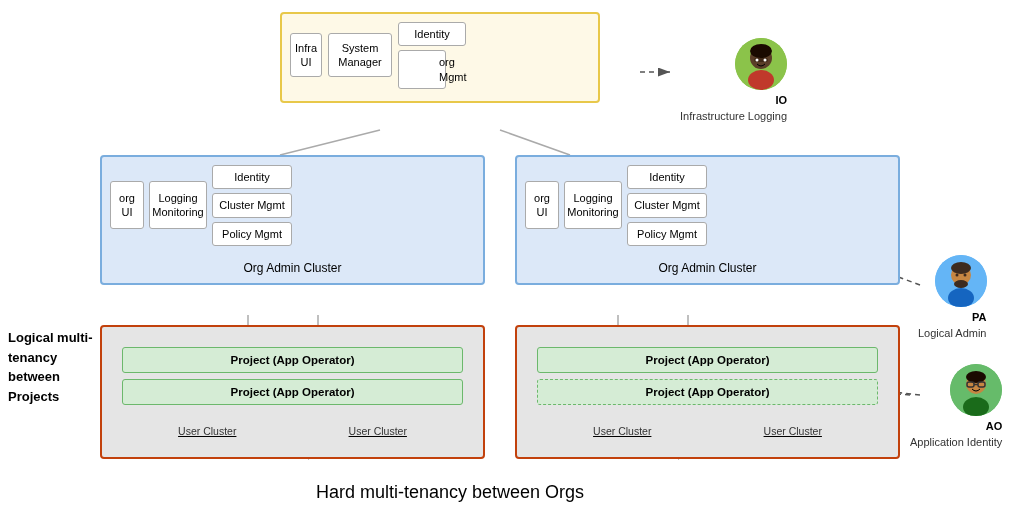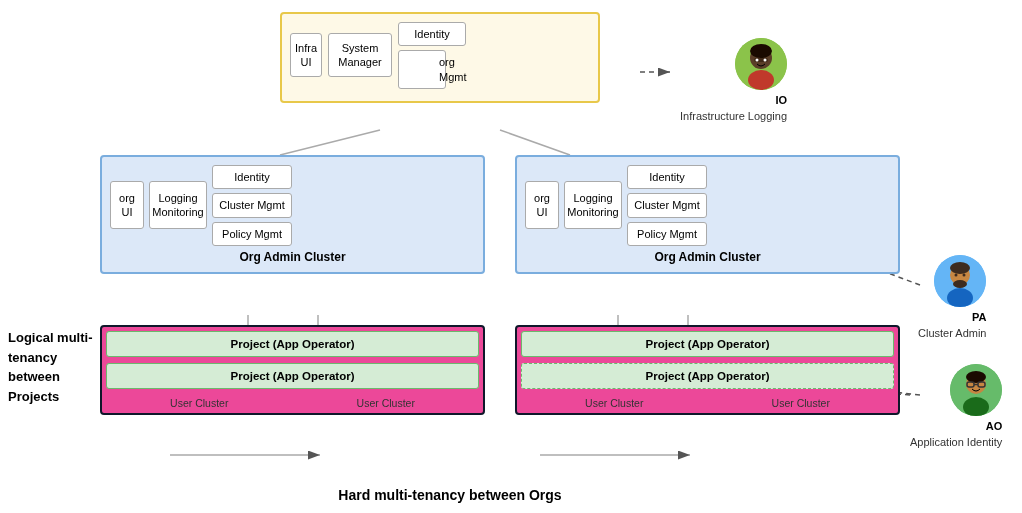--- a/index.html
+++ b/index.html
@@ -67,55 +67,56 @@
       padding: 8px;
     }
     .org-cluster-inner {
       display: flex;
       align-items: center;
       gap: 5px;
       margin-bottom: 4px;
     }
     .org-cluster-label {
       font-size: 12px;
-      font-weight: bold;
-      text-align: center;
-      margin-top: 4px;
+      font-weight: normal;
+      text-align: center;
+      margin-top: 15px;
     }
 
     
     .user-row {
       position: absolute;
       top: 325px;
       left: 100px;
       width: 800px;
       display: flex;
       gap: 30px;
     }
     .user-cluster-group {
       flex: 1;
-      background: #ec4899;
-      border: 2px solid #0f172a;
+      background: #e5e5e5;
+      border: 2px solid #c2410c;
       border-radius: 4px;
-      padding: 4px;
+      padding: 20px;
     }
     .project-box {
       background: #d5ecd5;
       border: 1.5px solid #6cb86c;
       border-radius: 3px;
       padding: 6px 10px;
       font-size: 11.5px;
       font-weight: bold;
       text-align: center;
       margin-bottom: 6px;
     }
     .user-cluster-labels {
       display: flex;
       justify-content: space-around;
-      margin-top: 8px;
+      margin-top: 20px;
+      text-decoration: underline;
     }
     .user-cluster-label {
       font-size: 10.5px;
       color: #333;
     }
 
     
     .persona {
       position: absolute;
       display: flex;
@@ -167,22 +168,22 @@
       margin-top: 8px;
     }
 
     
     .bottom-label {
       position: absolute;
       bottom: 10px;
       left: 0;
       width: 900px;
       text-align: center;
-      font-size: 14px;
-      font-weight: bold;
+      font-size: 18px;
+      font-weight: normal;
     }
 
     
     .mgmt-group {
       display: flex;
       flex-direction: column;
       gap: 4px;
     }
   </style>
 </head>
@@ -312,21 +313,21 @@
 
       <ellipse cx="26" cy="29" rx="7" ry="4" fill="#3d2b1f"></ellipse>
 
       <ellipse cx="26" cy="43" rx="13" ry="10" fill="#1565c0"></ellipse>
 
       <circle cx="22" cy="20" r="1.5" fill="#3d2b1f"></circle>
       <circle cx="30" cy="20" r="1.5" fill="#3d2b1f"></circle>
     </svg>
   </div>
   <span class="persona-title">PA</span>
-  <span class="persona-label">Cluster Admin</span>
+  <span class="persona-label">Logical Admin</span>
 </div>
 
 <div class="persona" style="top: 364px; left: 910px;">
   <div class="avatar-circle" style="background: #66bb6a;">
     <svg width="52" height="52" viewBox="0 0 52 52">
       <circle cx="26" cy="26" r="26" fill="#66bb6a"></circle>
 
       <circle cx="26" cy="20" r="10" fill="#c68642"></circle>
 
       <ellipse cx="26" cy="13" rx="10" ry="6" fill="#1a0a00"></ellipse>

